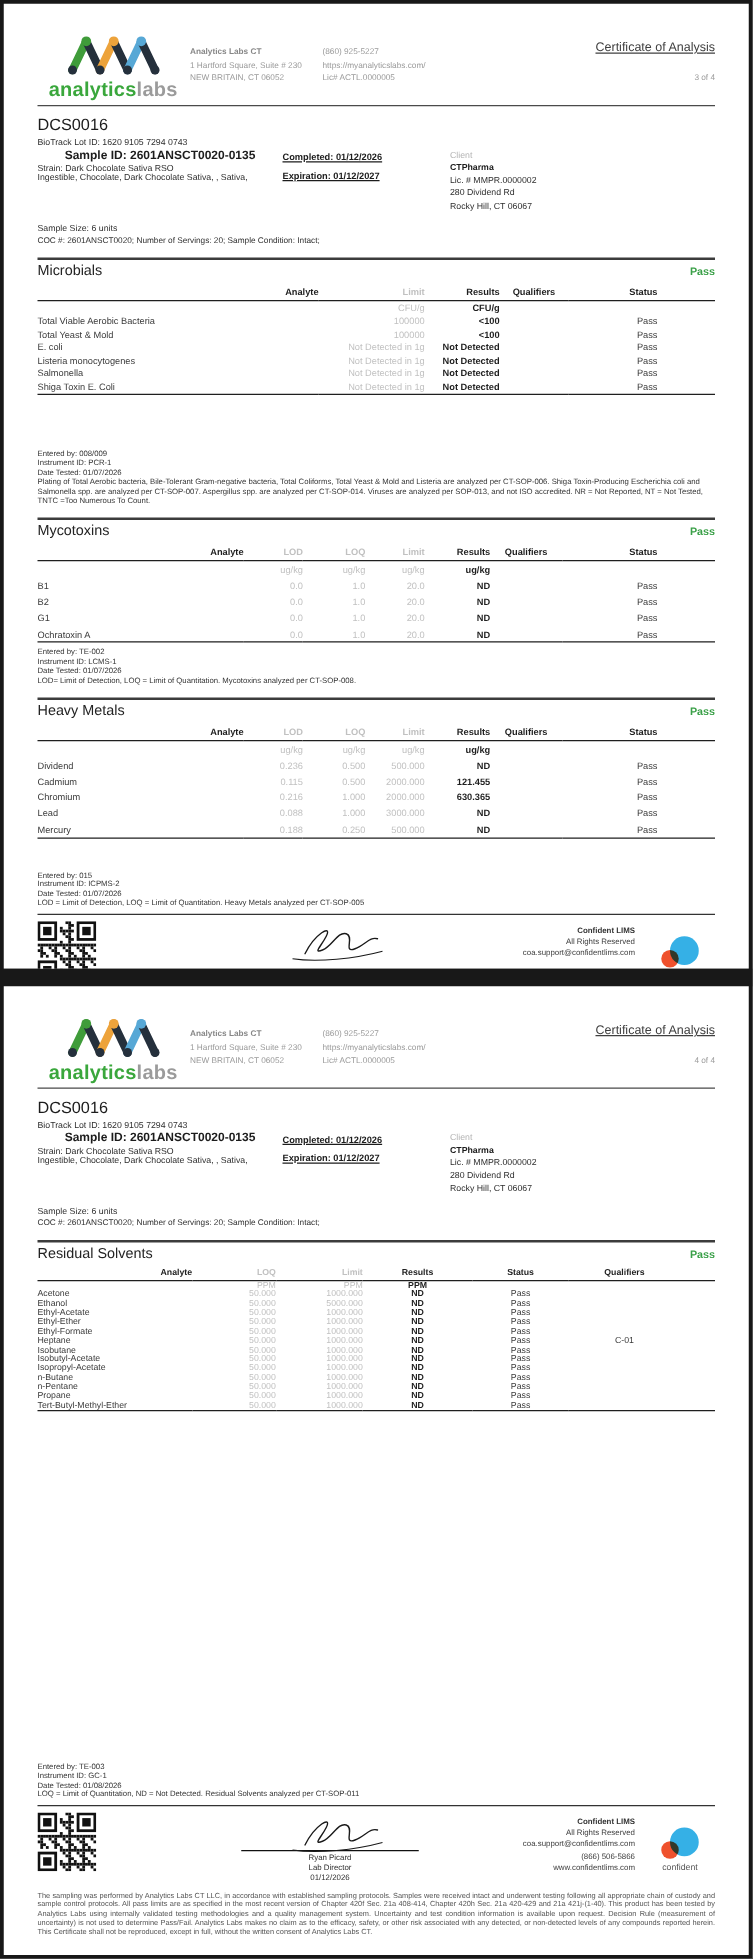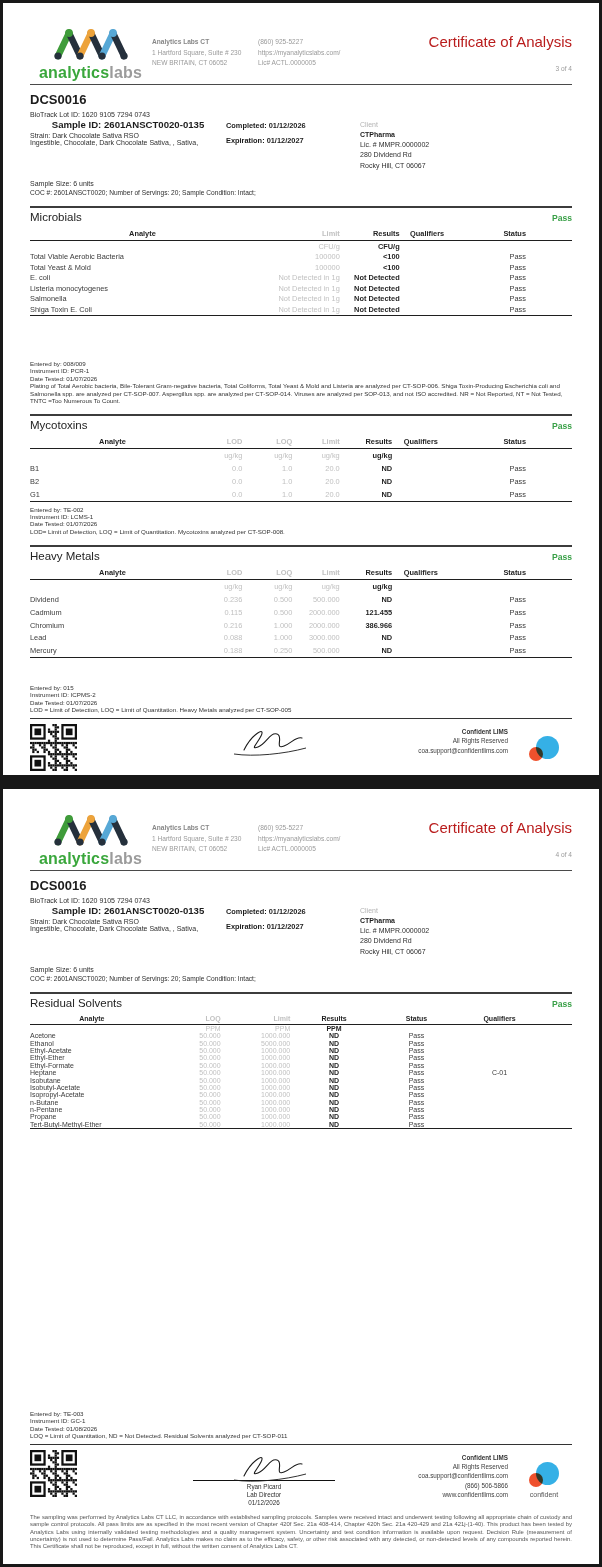--- a/index.html
+++ b/index.html
@@ -20,50 +20,50 @@
   .hdr{display:flex;}
   .brand{width:122px;}
   .logo-svg{display:block;margin-left:22px;}
   .wordmark{font-size:16px;font-weight:bold;letter-spacing:.2px;margin-left:9px;margin-top:1px;}
   .wm-a{color:#3aa73c;}
   .wm-b{color:#9b9b9b;}
   .lab-addr{width:106px;font-size:6.6px;color:#9a9a9a;line-height:1.6;padding-top:12px;}
   .lab-addr .lab-name{color:#878787;font-weight:bold;}
   .lab-contact{width:118px;font-size:6.6px;color:#9a9a9a;line-height:1.6;padding-top:12px;}
   .doc-meta{margin-left:auto;text-align:right;padding-top:8px;}
-  .doc-title{font-size:15px;color:#b91c1c;}
+  .doc-title{font-size:10px;color:#404040;text-decoration:underline;}
   .page-num{font-size:6.6px;color:#9a9a9a;margin-top:15px;}
   .hdr-rule{border-top:1.5px solid #4a4a4a;margin-top:2px;}
 
   
   .sample{margin-top:7px;}
-  .sample-code{font-size:13px;font-weight:bold;color:#1c1c1c;}
+  .sample-code{font-size:13px;font-weight:normal;color:#1c1c1c;}
   .biotrack{font-size:7px;margin-top:4px;color:#2e2e2e;}
   .sample-cols{display:flex;margin-top:1px;}
   .sc-a{width:196px;}
   .sample-id{font-size:9.6px;font-weight:bold;color:#1c1c1c;text-align:center;}
   .strain{font-size:7px;margin-top:2px;color:#2e2e2e;}
   .ptype{font-size:7px;width:172px;color:#2e2e2e;line-height:1.25;}
-  .sc-b{width:134px;font-size:7.4px;font-weight:bold;color:#1c1c1c;padding-top:2px;line-height:1.3;}
+  .sc-b{width:134px;font-size:7.4px;font-weight:bold;color:#1c1c1c;padding-top:2px;line-height:1.3;text-decoration:underline;}
   .sc-b .exp{margin-top:5px;}
   .sc-c{font-size:7px;line-height:1.45;padding-top:1px;color:#2e2e2e;}
   .client-label{color:#b3b3b3;}
   .client-name{font-weight:bold;color:#1c1c1c;}
   .sample-size{font-size:7px;margin-top:9px;color:#2e2e2e;}
   .coc{font-size:6.6px;margin-top:2px;color:#2e2e2e;}
 
   
   .section{margin-top:10px;border-top:2px solid #3c3c3c;}
   .sec-head{display:flex;align-items:baseline;padding-top:3px;}
   .sec-title{font-size:11.5px;color:#232323;}
   .sec-status{margin-left:auto;font-size:8.6px;font-weight:bold;color:#3aa048;}
 
   table{width:100%;border-collapse:collapse;table-layout:fixed;margin-top:6px;}
   th{font-size:7.4px;font-weight:bold;color:#1f1f1f;text-align:right;border-bottom:1.5px solid #1f1f1f;padding:0 0 2px 0;}
-  th:first-child{text-align:center;margin-top:40px;}
+  th:first-child{text-align:right;margin-top:40px;}
   td{font-size:7.4px;color:#3a3a3a;}
   tbody tr:last-child td{border-bottom:1.5px solid #1f1f1f;}
   .units td{color:#bfbfbf;margin-top:24px;}
 
   
   .tM th:nth-child(1){width:45%;}
   .tM th:nth-child(2){width:17%;}
   .tM th:nth-child(3){width:12%;}
   .tM th:nth-child(4){width:11%;}
   .tM th:nth-child(5){width:15%;}
@@ -325,20 +325,29 @@
           </tr>
           <tr>
             <td>G1</td>
             <td>0.0</td>
             <td>1.0</td>
             <td>20.0</td>
             <td>ND</td>
             <td></td>
             <td>Pass</td>
           </tr>
+          <tr>
+            <td>Ochratoxin A</td>
+            <td>0.0</td>
+            <td>1.0</td>
+            <td>20.0</td>
+            <td>ND</td>
+            <td></td>
+            <td>Pass</td>
+          </tr>
         </tbody>
       </table>
     <div class="notes notes-m2">
         <div>Entered by: TE-002</div>
         <div>Instrument ID: LCMS-1</div>
         <div>Date Tested: 01/07/2026</div>
         <div>LOD= Limit of Detection, LOQ = Limit of Quantitation. Mycotoxins analyzed per CT-SOP-008.</div>
       </div>
   </section>
 
@@ -385,21 +394,21 @@
             <td>2000.000</td>
             <td>121.455</td>
             <td></td>
             <td>Pass</td>
           </tr>
           <tr>
             <td>Chromium</td>
             <td>0.216</td>
             <td>1.000</td>
             <td>2000.000</td>
-            <td>386.966</td>
+            <td>630.365</td>
             <td></td>
             <td>Pass</td>
           </tr>
           <tr>
             <td>Lead</td>
             <td>0.088</td>
             <td>1.000</td>
             <td>3000.000</td>
             <td>ND</td>
             <td></td>

